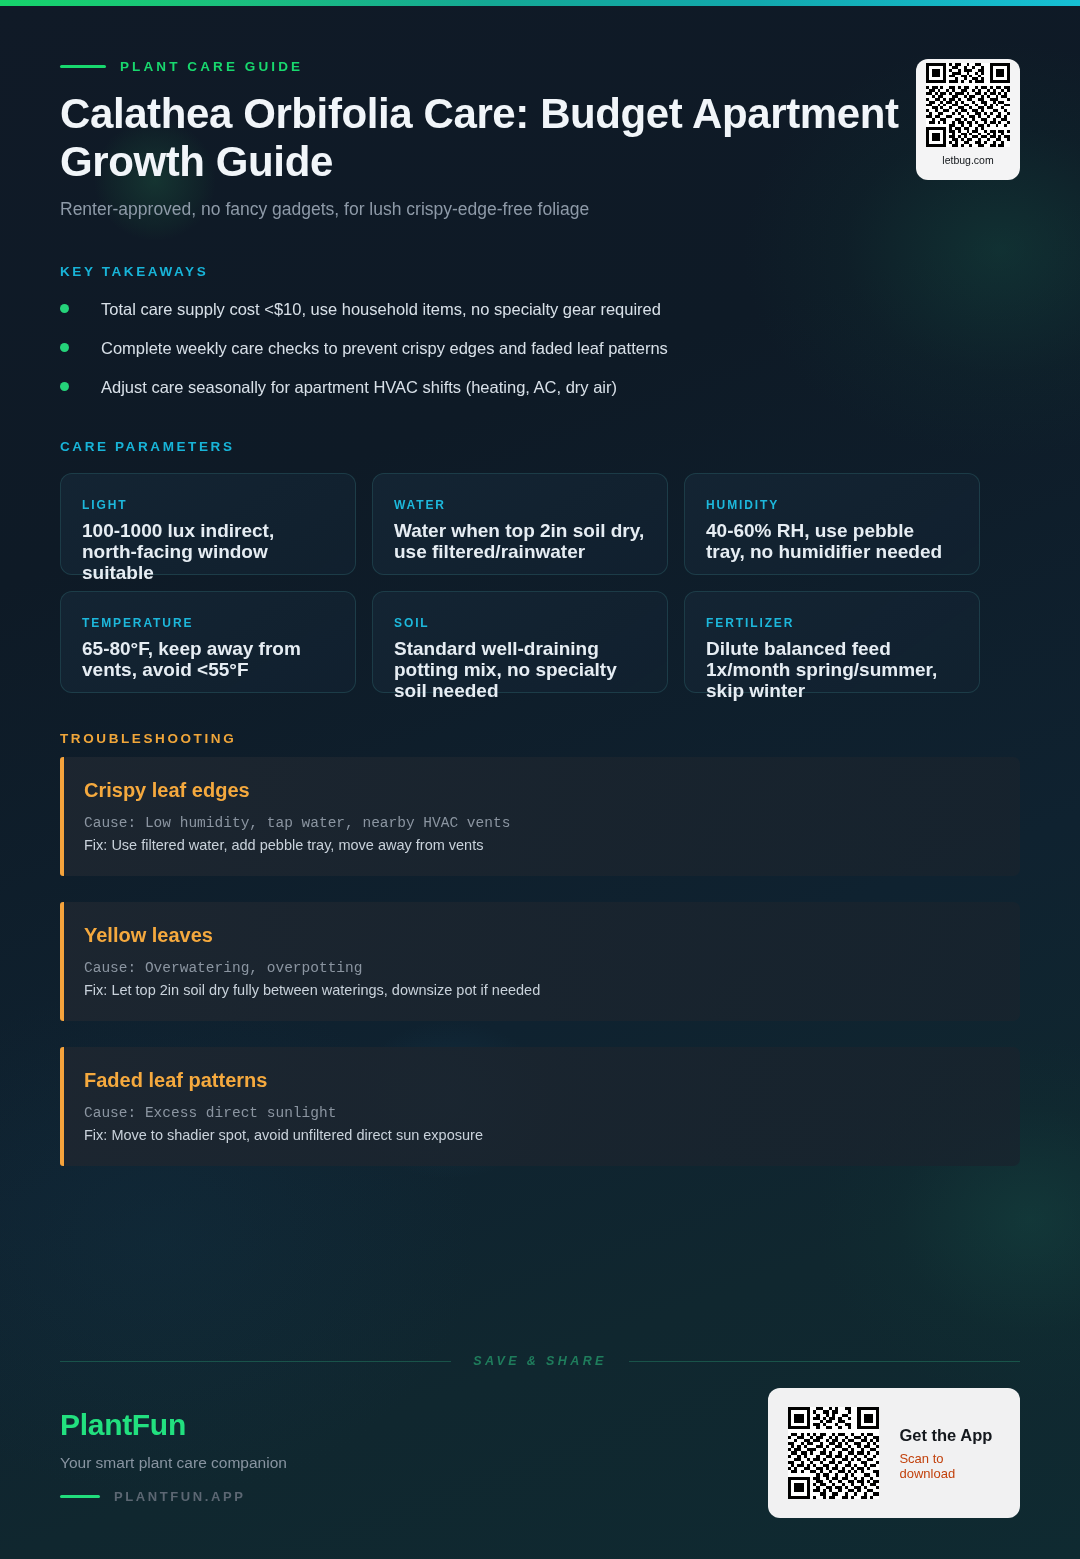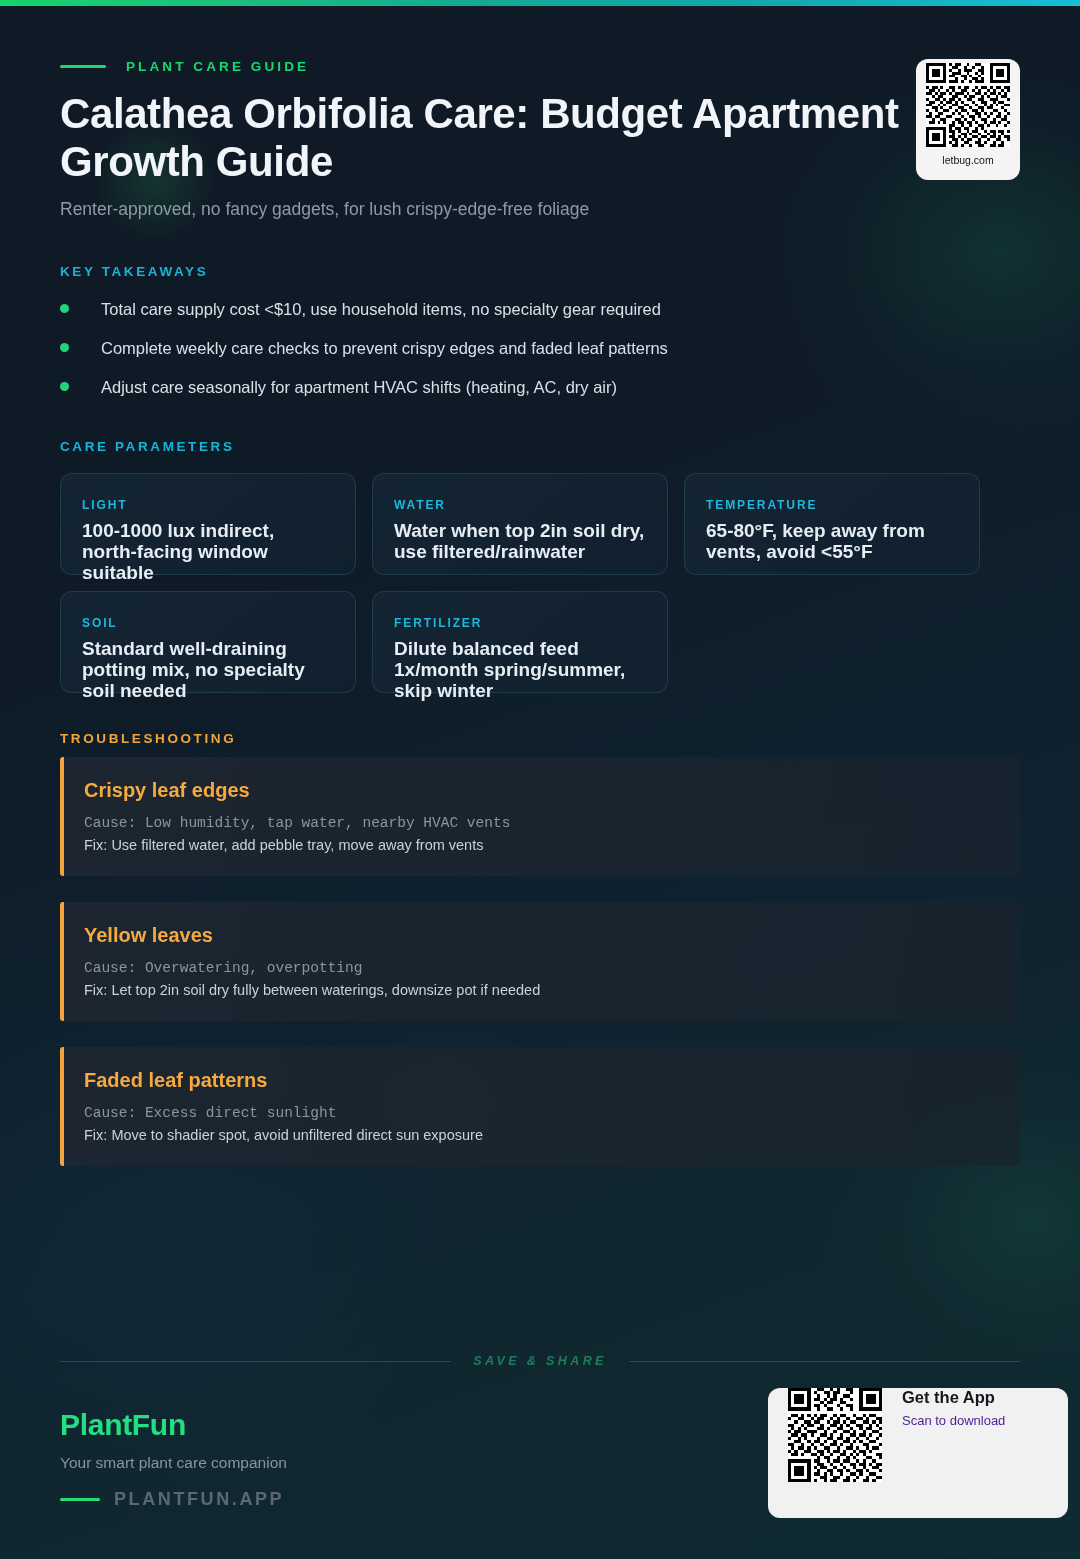--- a/index.html
+++ b/index.html
@@ -59,21 +59,21 @@
     position:absolute; left:0; top:0; width:1080px; height:6px;
     background:linear-gradient(90deg,#16d46b 0%, #1bbf7e 22%, #14a894 45%, #12a8ad 70%, #16bfd4 100%);
     z-index:5;
   }
 
   .page{ position:relative; z-index:4; width:1080px; height:1559px; }
 
   
   .eyebrow{
     position:absolute; left:60px; top:59px;
-    display:flex; align-items:center; gap:20px;
+    display:flex; align-items:center; gap:14px;
   }
   .eyebrow-dash{ width:46px; height:3px; background:#18d86e; border-radius:2px; }
   .eyebrow-text{
     font-size:13.5px; font-weight:700; letter-spacing:3.1px; color:#18d86e;
   }
 
   .title{
     position:absolute; left:60px; top:90px; width:980px;
     font-size:42px; line-height:48px; font-weight:700;
     color:#f1f5f9; letter-spacing:-0.4px;
@@ -176,35 +176,35 @@
     font-size:30px; font-weight:700; color:#22e07f; letter-spacing:-0.3px;
   }
   .brand-tag{
     font-size:15.5px; color:#8894a1; margin-top:12px;
   }
   .brand-url{
     display:flex; align-items:center; gap:14px; margin-top:17px;
   }
   .brand-url .dash{ width:40px; height:3px; background:#21dd7c; border-radius:2px; }
   .brand-url .utext{
-    font-size:18px; letter-spacing:2.6px; color:#5c6773; font-weight:700;
+    font-size:13px; letter-spacing:2.6px; color:#5c6773; font-weight:700;
   }
 
   .app-card{
     position:absolute; left:768px; top:1388px;
-    width:300px; height:130px;
+    width:252px; height:130px;
     background:#f1f1f2; border-radius:12px;
-    display:flex; align-items:flex-start; padding:0 20px; gap:20px;
+    display:flex; align-items:center; padding:0 20px; gap:20px;
   }
   .app-card .qr{ width:94px; height:94px; }
   .app-card .app-title{
     font-size:16.5px; font-weight:700; color:#14181d;
   }
   .app-card .app-sub{
-    font-size:13px; color:#4c1d95; margin-top:6px;
+    font-size:13px; color:#c2410c; margin-top:6px;
   }
 </style>
 </head>
 <body>
 
 <div class="bg-base"></div>
 <div class="bg-glow-a"></div>
 <div class="bg-glow-leaf"></div>
 <div class="bg-glow-b"></div>
 <div class="bg-glow-c"></div>
@@ -475,20 +475,24 @@
   <div class="sec-label sec-cyan" style="top:439px;">CARE PARAMETERS</div>
 
   <div class="cards">
     <div class="card">
       <div class="card-label">LIGHT</div>
       <div class="card-value">100-1000 lux indirect, north-facing window suitable</div>
     </div>
     <div class="card">
       <div class="card-label">WATER</div>
       <div class="card-value">Water when top 2in soil dry, use filtered/rainwater</div>
+    </div>
+    <div class="card">
+      <div class="card-label">HUMIDITY</div>
+      <div class="card-value">40-60% RH, use pebble tray, no humidifier needed</div>
     </div>
     <div class="card">
       <div class="card-label">TEMPERATURE</div>
       <div class="card-value">65-80°F, keep away from vents, avoid &lt;55°F</div>
     </div>
     <div class="card">
       <div class="card-label">SOIL</div>
       <div class="card-value">Standard well-draining potting mix, no specialty soil needed</div>
     </div>
     <div class="card">

